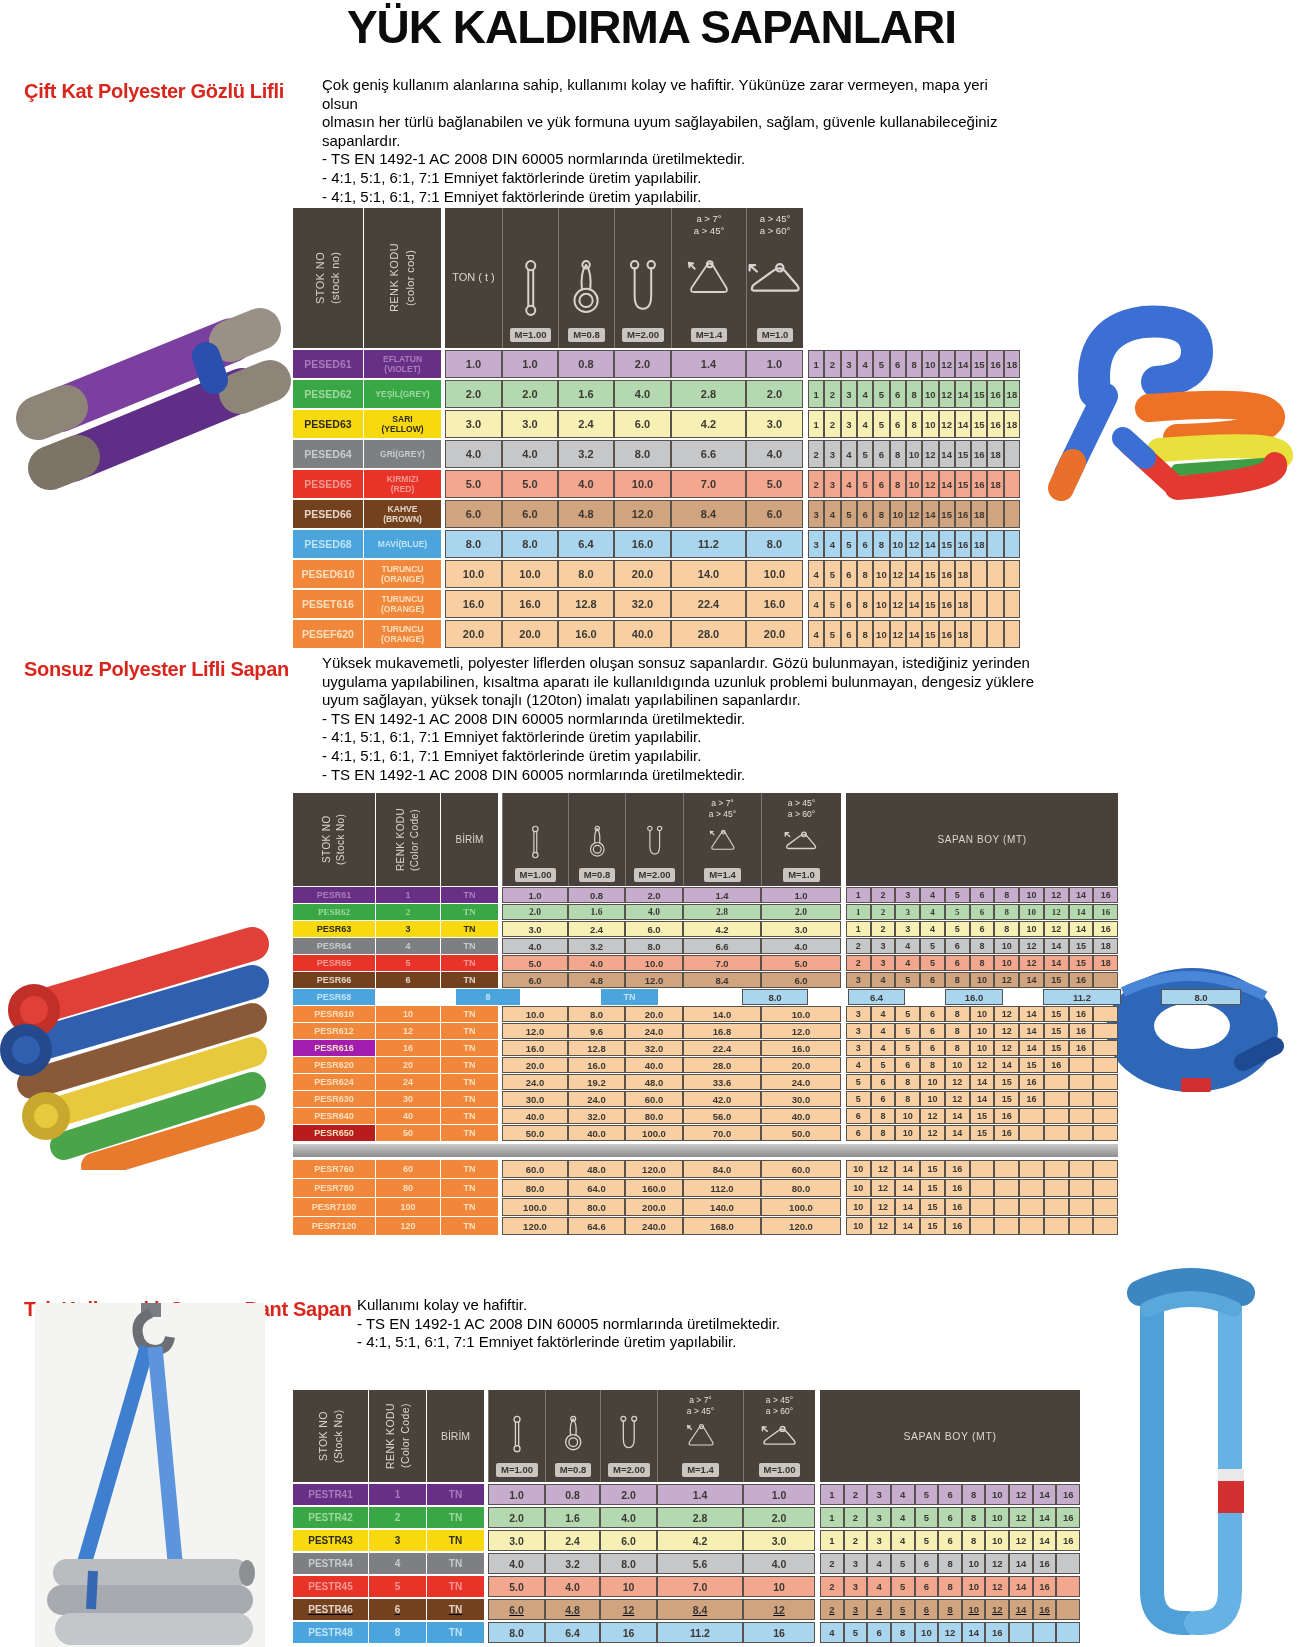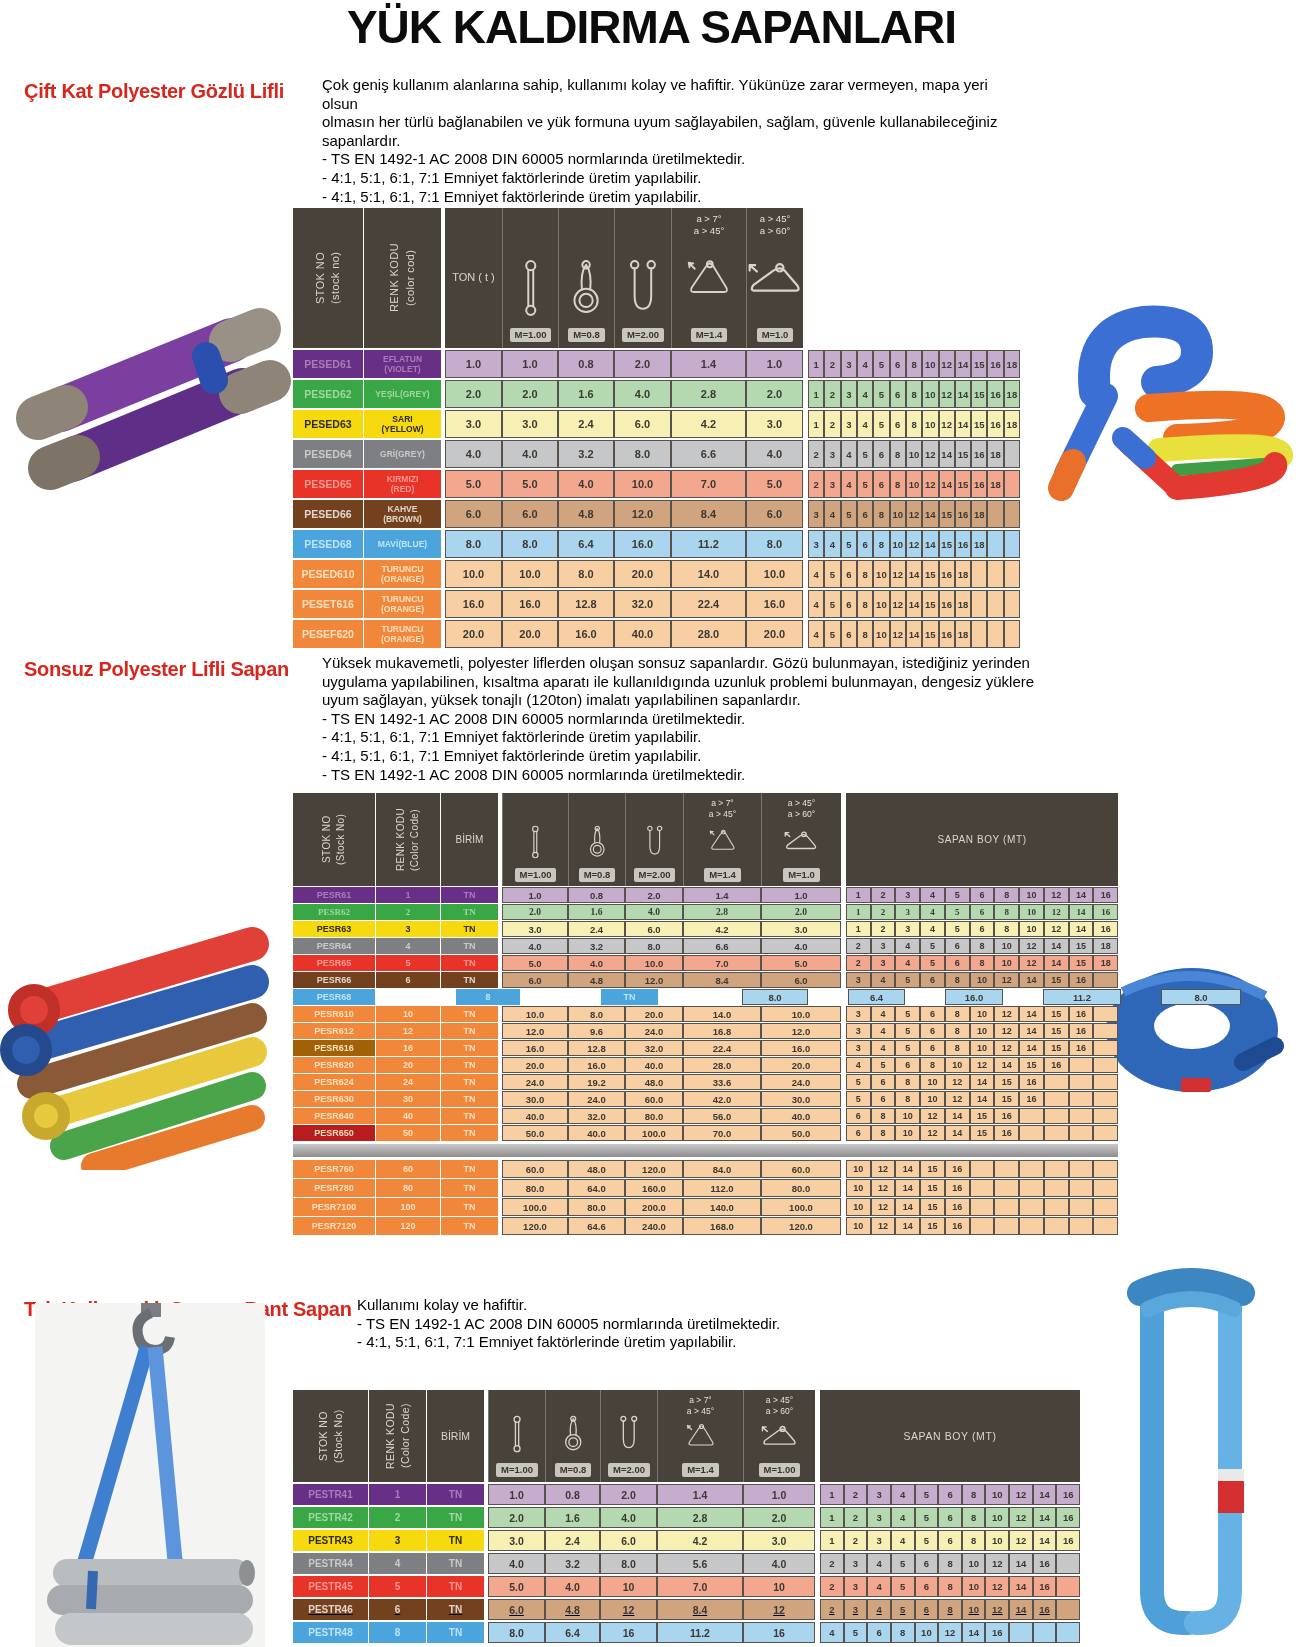--- a/index.html
+++ b/index.html
@@ -784,21 +784,21 @@
       <div class="lcell boy" style="background: rgb(247, 207, 162);">6</div>
       <div class="lcell boy" style="background: rgb(247, 207, 162);">8</div>
       <div class="lcell boy" style="background: rgb(247, 207, 162);">10</div>
       <div class="lcell boy" style="background: rgb(247, 207, 162);">12</div>
       <div class="lcell boy" style="background: rgb(247, 207, 162);">14</div>
       <div class="lcell boy" style="background: rgb(247, 207, 162);">15</div>
       <div class="lcell boy" style="background: rgb(247, 207, 162);">16</div>
       <div class="lcell boy" style="background: rgb(247, 207, 162);"></div>
     </div>
     <div class="trow" style="height: 16px;">
-      <div class="dcell stok" style="width: 82px; background: #a16207; color: rgb(251, 224, 191);">PESR616</div>
+      <div class="dcell stok" style="width: 82px; background: #a21caf; color: rgb(251, 224, 191);">PESR616</div>
       <div class="spacer" style="width: 1px;"></div>
       <div class="dcell renk" style="width: 64px; background: rgb(240, 135, 58); color: rgb(251, 224, 191);">16</div>
       <div class="spacer" style="width: 1px;"></div>
       <div class="dcell birim" style="width: 57px; background: rgb(240, 135, 58); color: rgb(251, 224, 191);">TN</div>
       <div class="spacer" style="width: 4px;"></div>
       <div class="lcell" style="width: 66px; background: rgb(247, 207, 162);">16.0</div>
       <div class="lcell" style="width: 57px; background: rgb(247, 207, 162);">12.8</div>
       <div class="lcell" style="width: 58px; background: rgb(247, 207, 162);">32.0</div>
       <div class="lcell" style="width: 78px; background: rgb(247, 207, 162);">22.4</div>
       <div class="lcell" style="width: 80px; background: rgb(247, 207, 162);">16.0</div>

